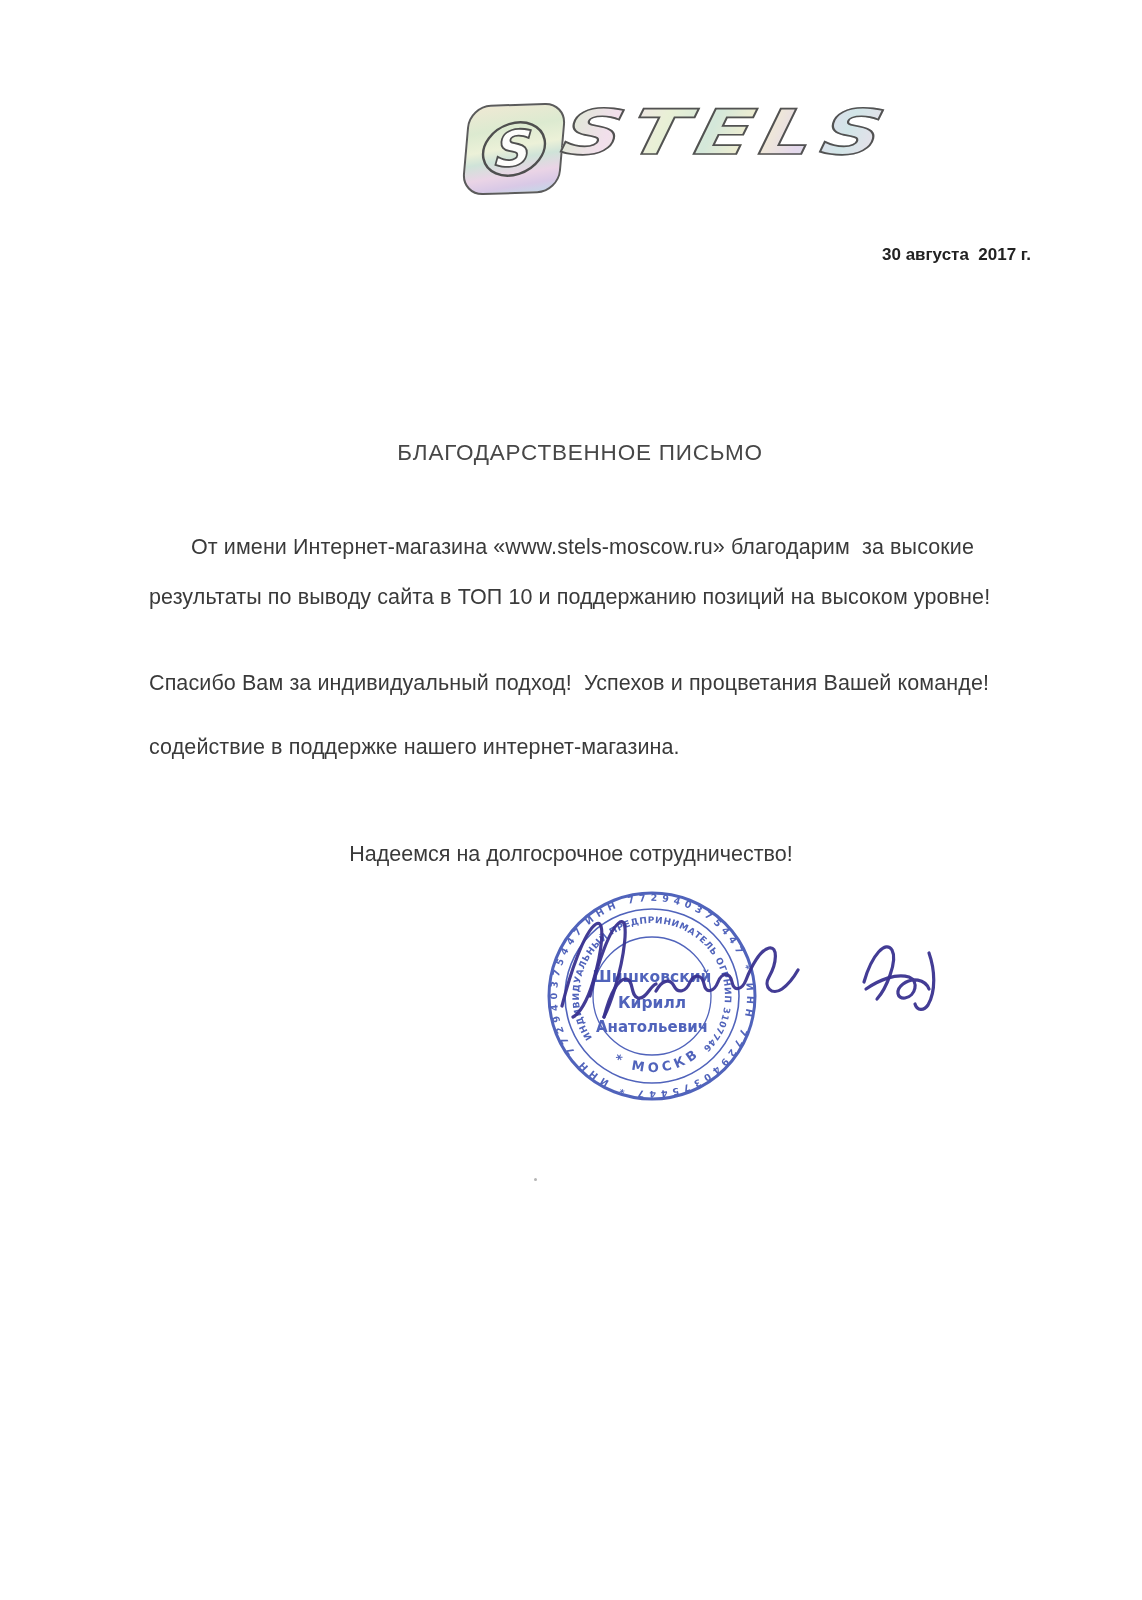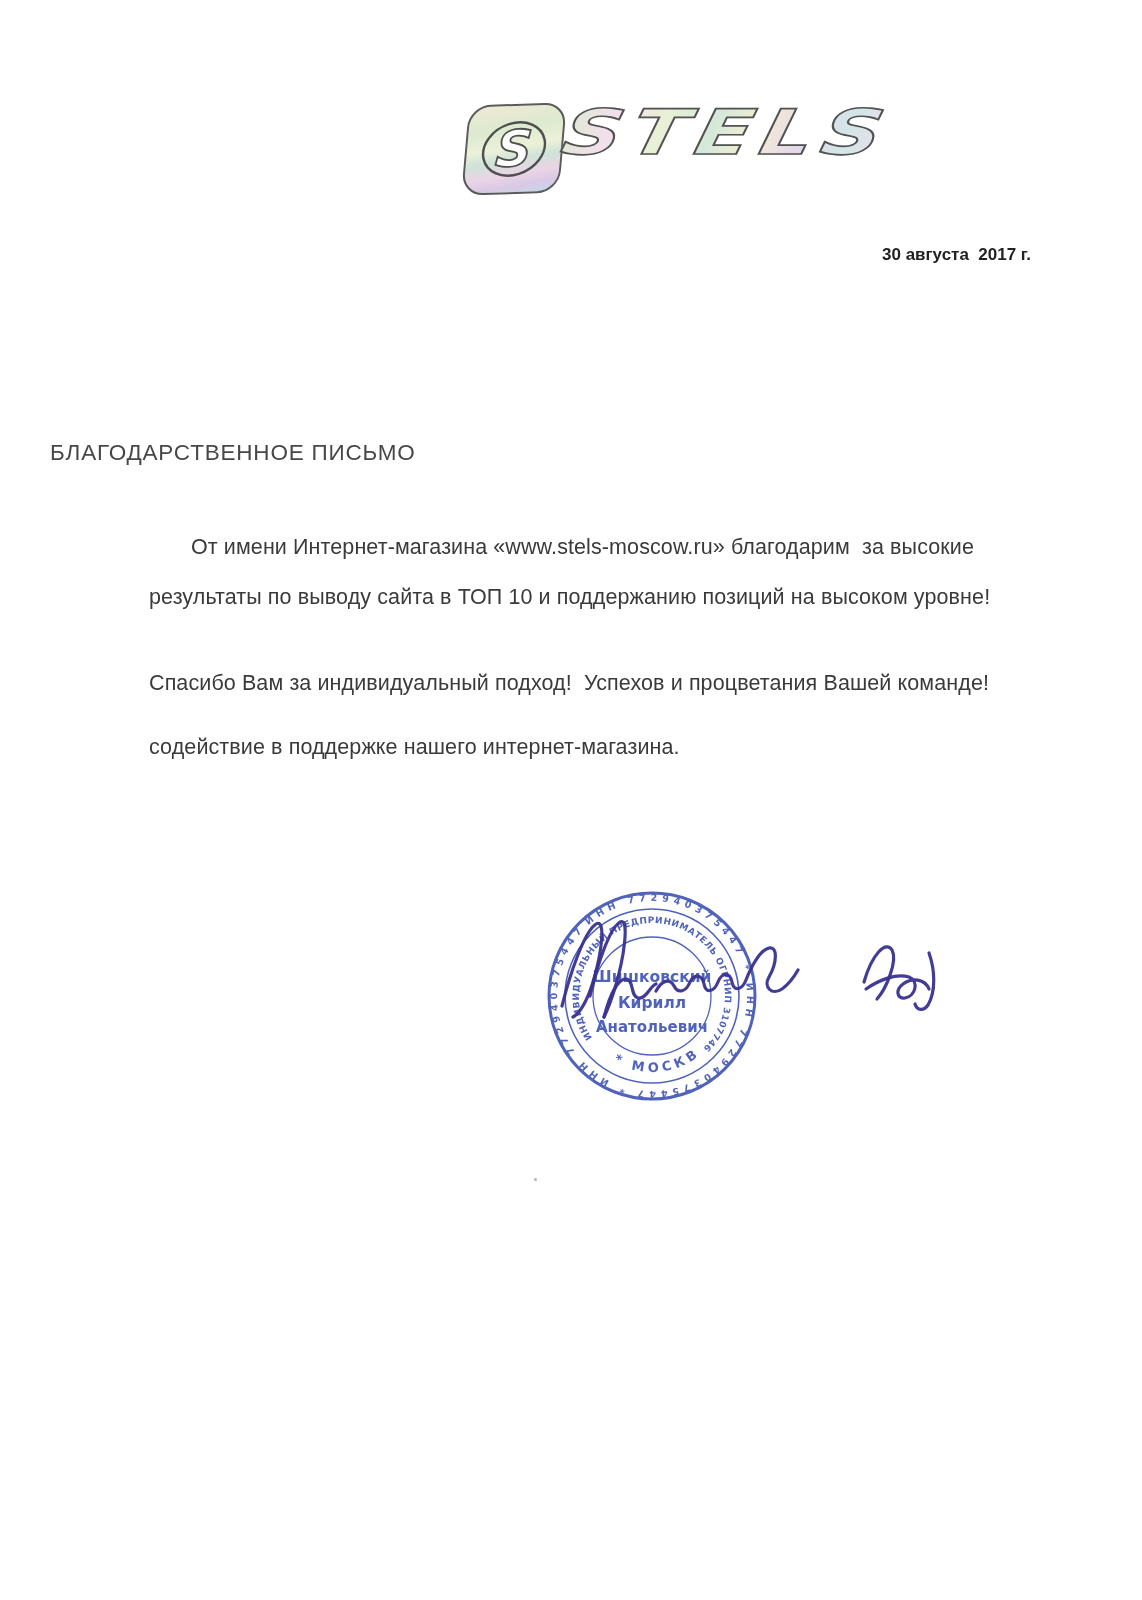--- a/index.html
+++ b/index.html
@@ -36,21 +36,21 @@
     -webkit-text-stroke:2.2px #525252;
   }
 
   
   .date {
     position:absolute; left:866px; top:245px;
     font-size:17px; font-weight:bold; color:#222; white-space:pre;margin-left:16px;
   }
   .title {
     position:absolute; left:0; top:440px; width:100%;
-    text-align:left; padding-left:50px;
+    text-align:center; padding-left:18px;
     font-size:22.5px; color:#474747; letter-spacing:0.8px; white-space:pre;
   }
   .bodyline {
     position:absolute; font-size:21.5px; color:#3a3a3a;
     line-height:26px; white-space:pre; letter-spacing:0.1px;
   }
   .l1 { left:191px; top:534px; }
   .l2 { left:149px; top:584px; }
   .l3 { left:149px; top:670px; }
   .l4 { left:149px; top:684px; }
@@ -94,20 +94,21 @@
   </div>
 
   <div class="date">30 августа  2017 г.</div>
 
   <div class="title">БЛАГОДАРСТВЕННОЕ ПИСЬМО</div>
 
   <div class="bodyline l1">От имени Интернет-магазина «www.stels-moscow.ru» благодарим  за высокие</div>
   <div class="bodyline l2">результаты по выводу сайта в ТОП 10 и поддержанию позиций на высоком уровне!</div>
   <div class="bodyline l3">Спасибо Вам за индивидуальный подход!  Успехов и процветания Вашей команде!</div>
   <div class="bodyline l5">содействие в поддержке нашего интернет-магазина.</div>
+  <div class="closing">Надеемся на долгосрочное сотрудничество!</div>
 
   <svg class="stamp" viewBox="0 0 228 228">
     <defs>
       <path id="ring1" d="M114,19 A95,95 0 1 1 114,209 A95,95 0 1 1 114,19"></path>
       <path id="ring2" d="M54.2,155.9 A73,73 0 1 1 165.6,165.6"></path>
       <path id="moskva" d="M70.4,176.3 A76,76 0 0 0 157.6,176.3"></path>
     </defs>
     <circle cx="114" cy="114" r="103" stroke-width="3"></circle>
     <circle cx="114" cy="114" r="87" stroke-width="1.6"></circle>
     <circle cx="114" cy="114" r="59" stroke-width="1.3"></circle>

